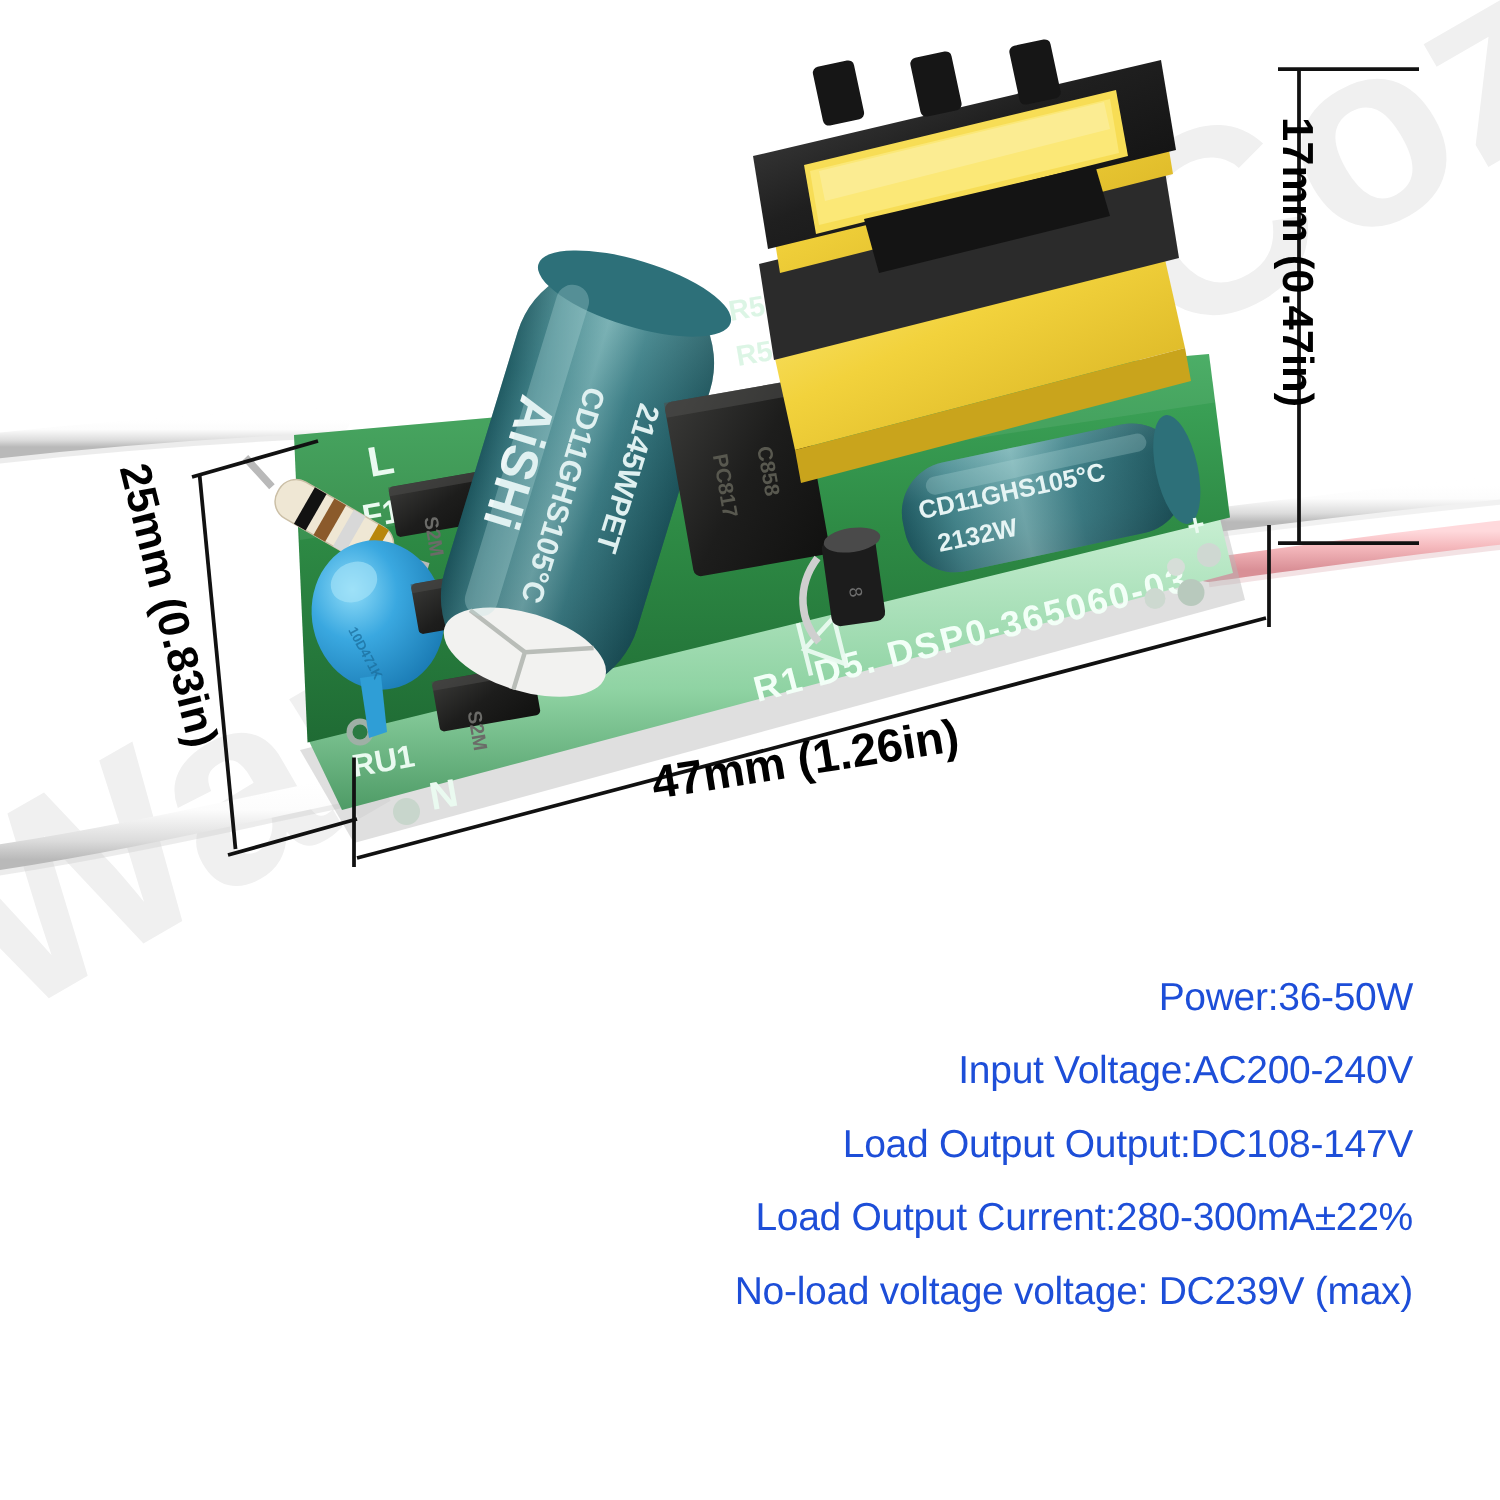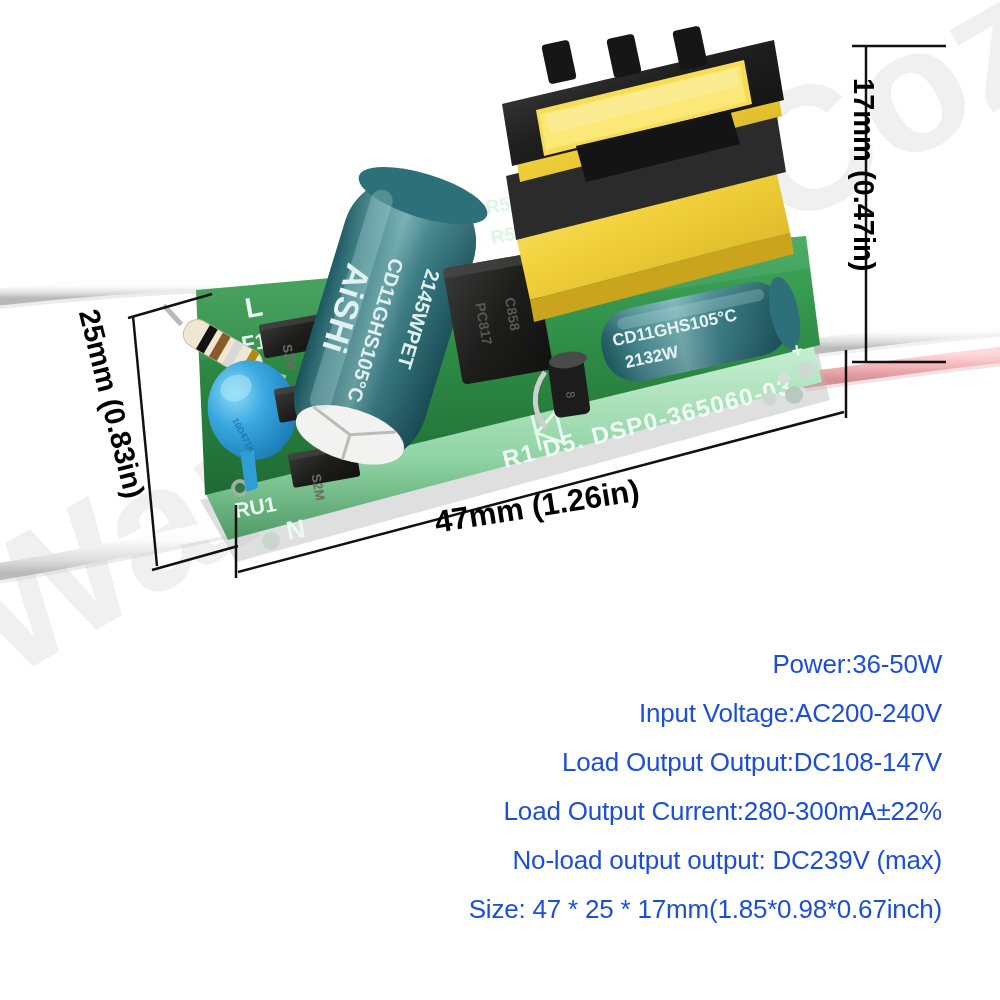--- a/index.html
+++ b/index.html
@@ -337,17 +337,16 @@
 
   <div class="dim dim-height-left">25mm  (0.83in)</div>
 
   <div class="dim dim-height-right">17mm  (0.47in)</div>
 
   <div id="specs">
     <div class="spec-line">Power:36-50W</div>
     <div class="spec-line">Input Voltage:AC200-240V</div>
     <div class="spec-line">Load Output Output:DC108-147V</div>
     <div class="spec-line">Load Output Current:280-300mA±22%</div>
-    <div class="spec-line">No-load output output: DC239V (max)</div>
-    <div class="spec-line">Size: 47 * 25 * 17mm(1.85*0.98*0.67inch)</div>
+    <div class="spec-line">No-load voltage voltage: DC239V (max)</div>
   </div>
 
 </div>
 
 </body></html>

